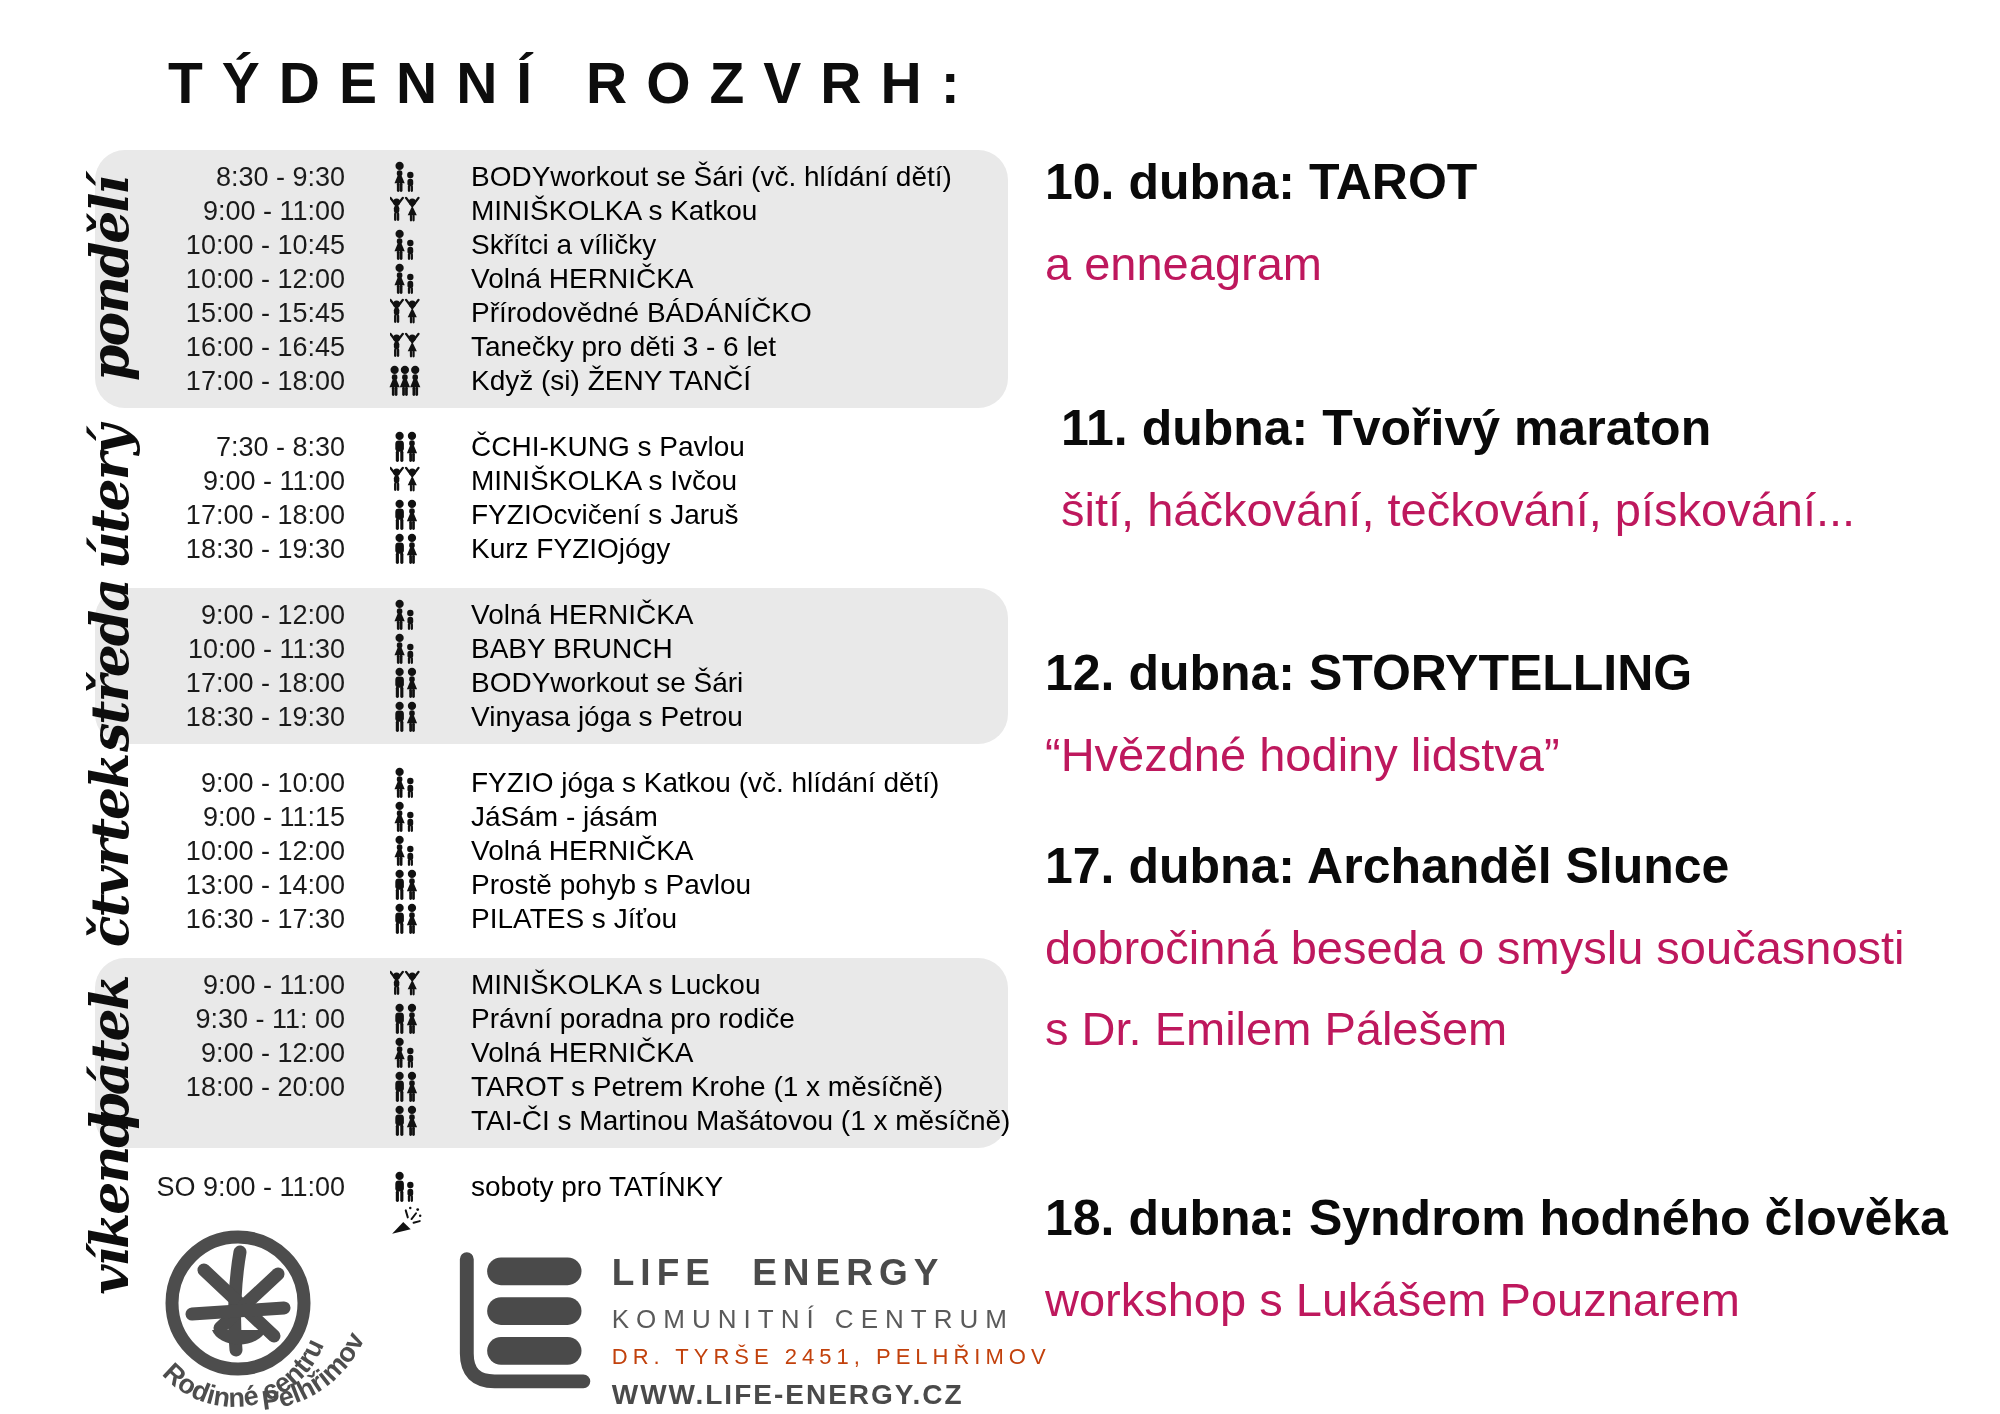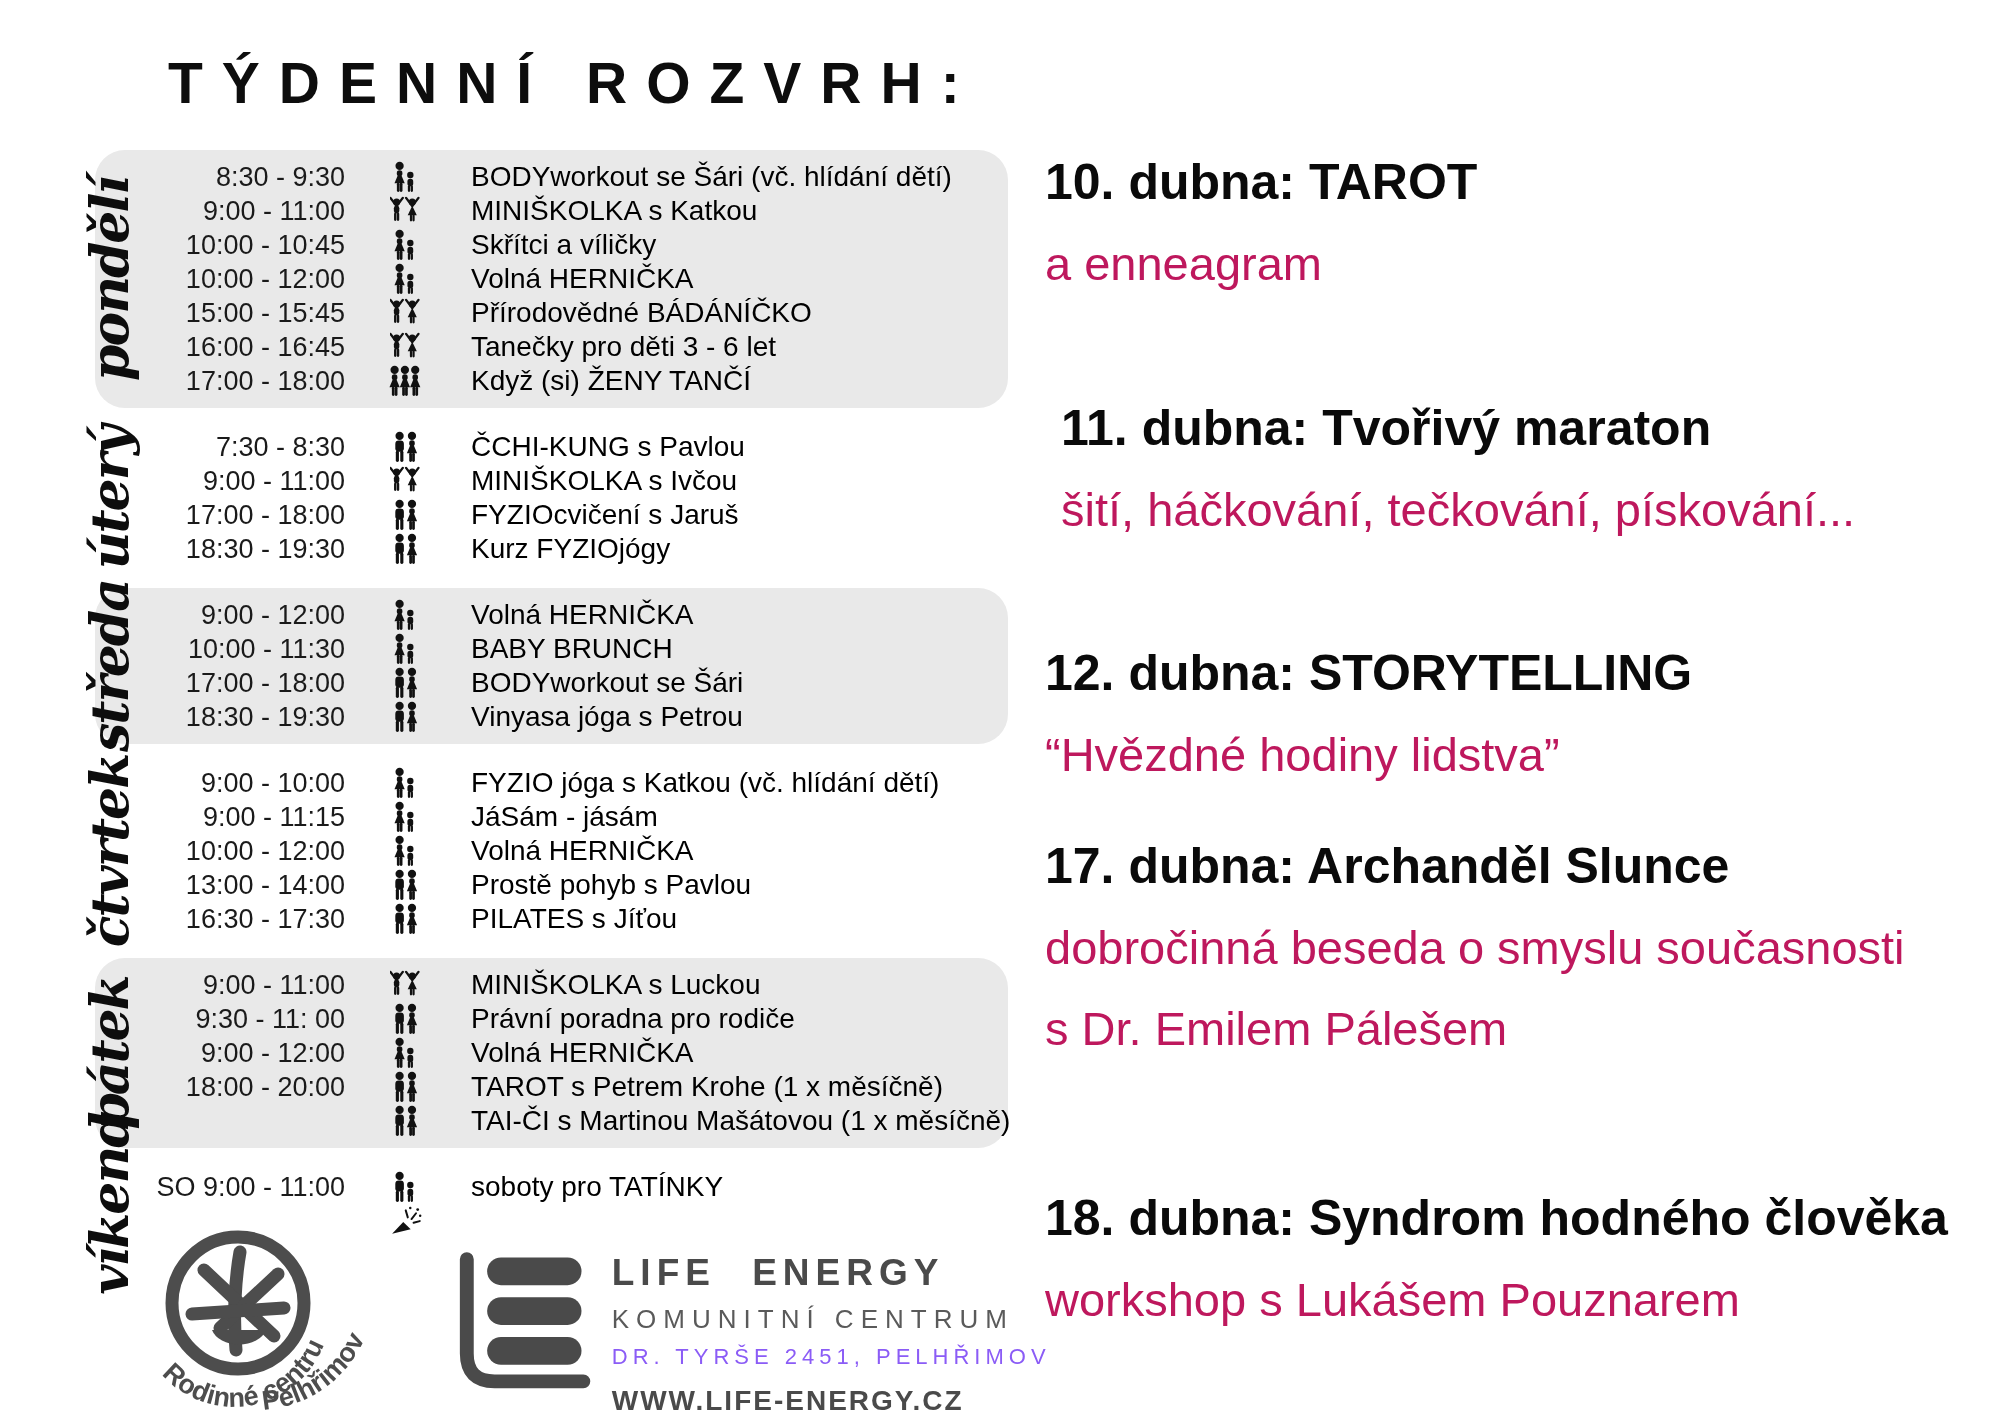--- a/index.html
+++ b/index.html
@@ -37,21 +37,21 @@
   .event .heading{font-size:50px;font-weight:bold;color:#0a0a0a;}
   .event .line{font-size:47px;font-weight:normal;color:#be185d;}
   
   .rc-logo{position:absolute;left:138px;top:1218px;width:260px;height:196px;}
   .rc-logo svg{width:100%;height:100%;}
   .le-logo{position:absolute;left:452px;top:1250px;display:flex;gap:21px;align-items:flex-start;}
   .le-mark svg{height:148px;display:block;}
   .le-text{padding-top:2px;color:#4a4a4a;}
   .le-name{font-size:37px;font-weight:bold;letter-spacing:6px;word-spacing:20px;margin-bottom:10px;white-space:nowrap;}
   .le-line2{font-size:26px;letter-spacing:7px;color:#5a5a5a;margin-bottom:9px;white-space:nowrap;}
-  .le-line3{font-size:22px;letter-spacing:5px;color:#8b5cf6;margin-bottom:15px;white-space:nowrap;}
+  .le-line3{font-size:22px;letter-spacing:5px;color:#c2410c;margin-bottom:9px;white-space:nowrap;}
   .le-line4{font-size:28px;font-weight:bold;letter-spacing:2px;color:#4a4a4a;white-space:nowrap;}
 </style>
 </head>
 <body>
 
 <h1 class="title">TÝDENNÍ ROZVRH:</h1>
 
 <div class="schedule" id="schedule">
     <section class="day-block shaded">
       <span class="day-label">pondělí</span>

